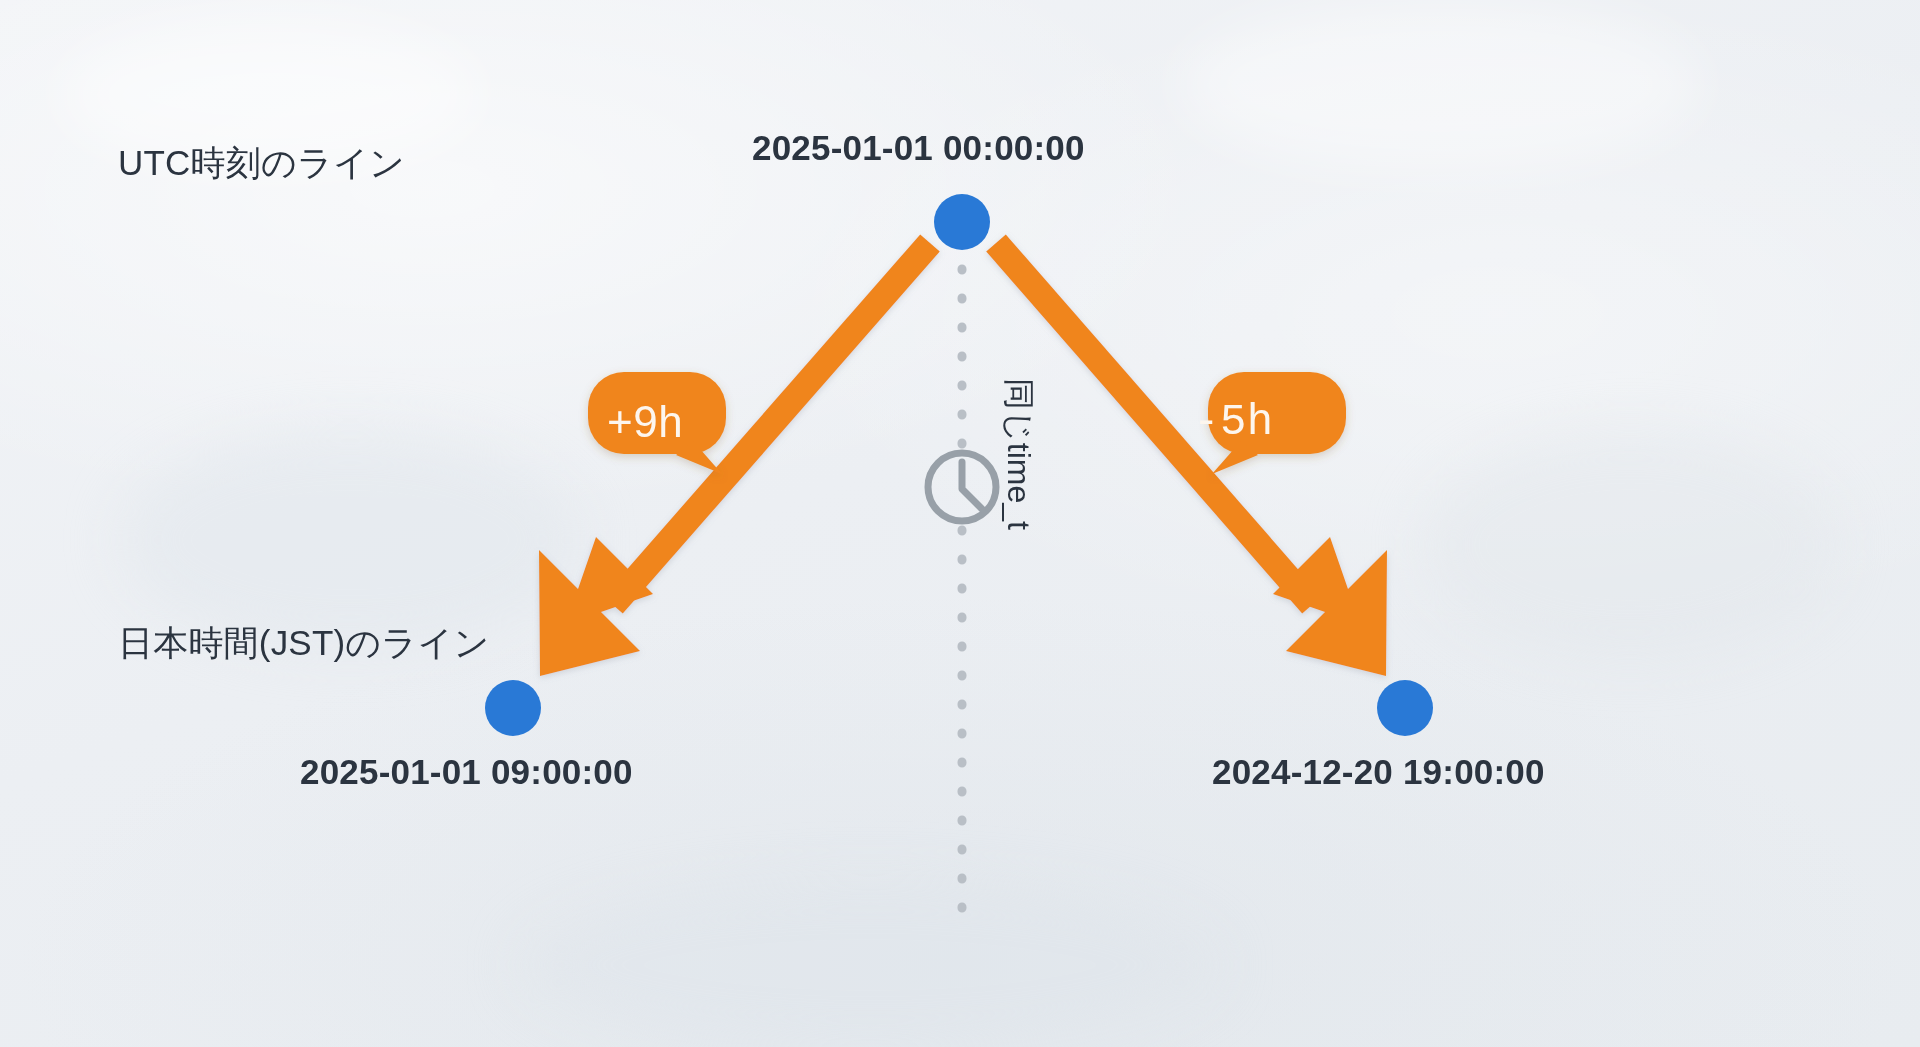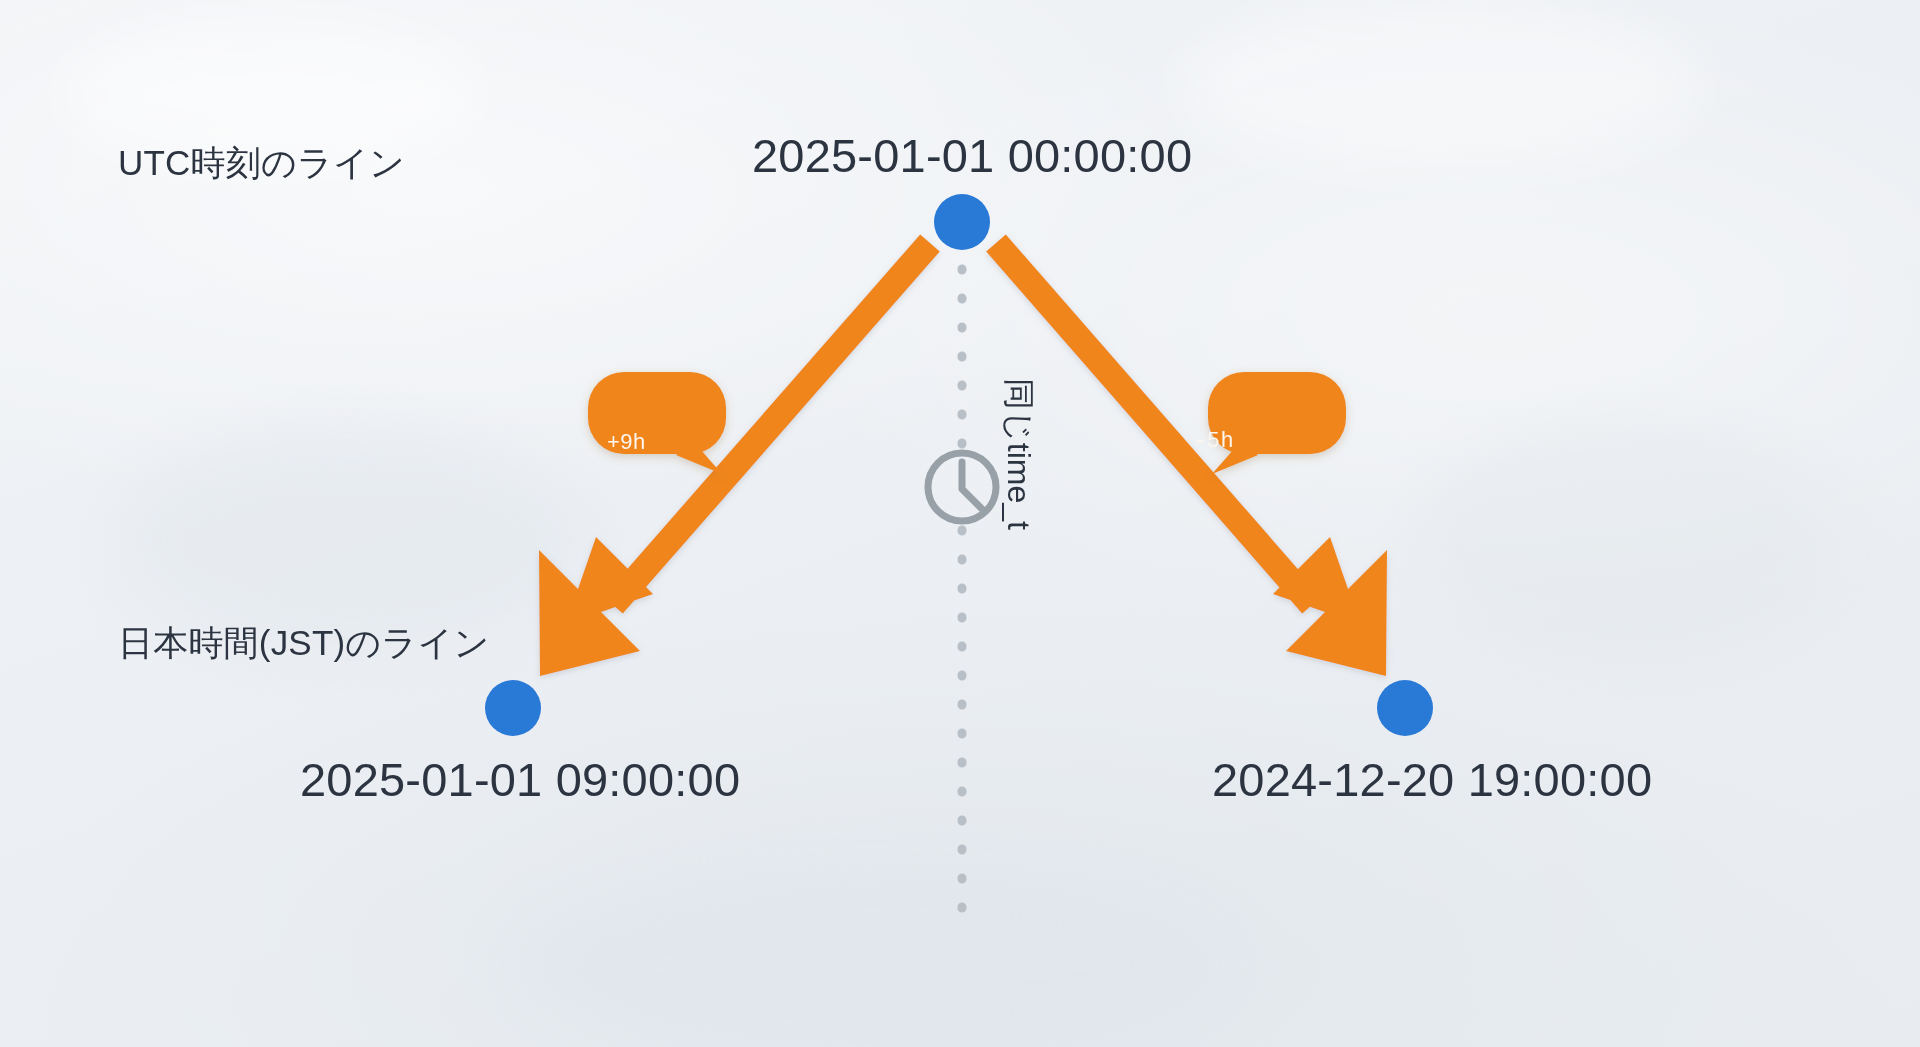--- a/index.html
+++ b/index.html
@@ -34,28 +34,27 @@
     width: 1920px;
     height: 1047px;
   }
   .lbl {
     position: absolute;
     color: #2b3440;
     white-space: nowrap;
     letter-spacing: 0.2px;
   }
   .lbl-line-name { font-size: 35px; }
-  .lbl-stamp     { font-size: 47px; }
+  .lbl-stamp     { font-size: 35px; font-weight: bold; }
   .bubble-text {
     position: absolute;
     color: #fdf6ee;
-    font-size: 22px;
+    font-size: 44px;
     white-space: nowrap;
     letter-spacing: 0.5px;
-    margin-top: 32px;
   }
   .vert-text {
     position: absolute;
     font-size: 32px;
     color: #2b3440;
     white-space: nowrap;
     transform-origin: 0 0;
     transform: rotate(90deg);
   }
 </style>

